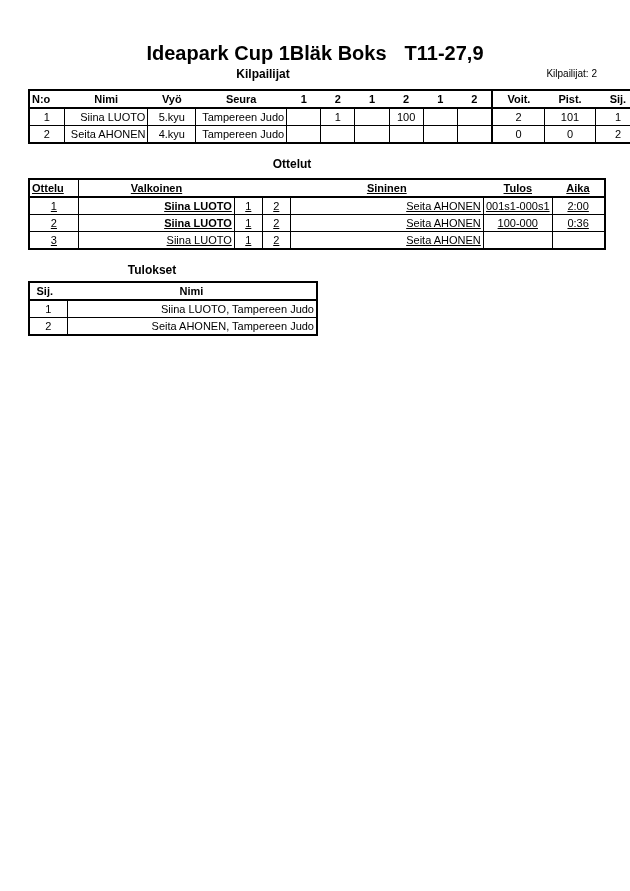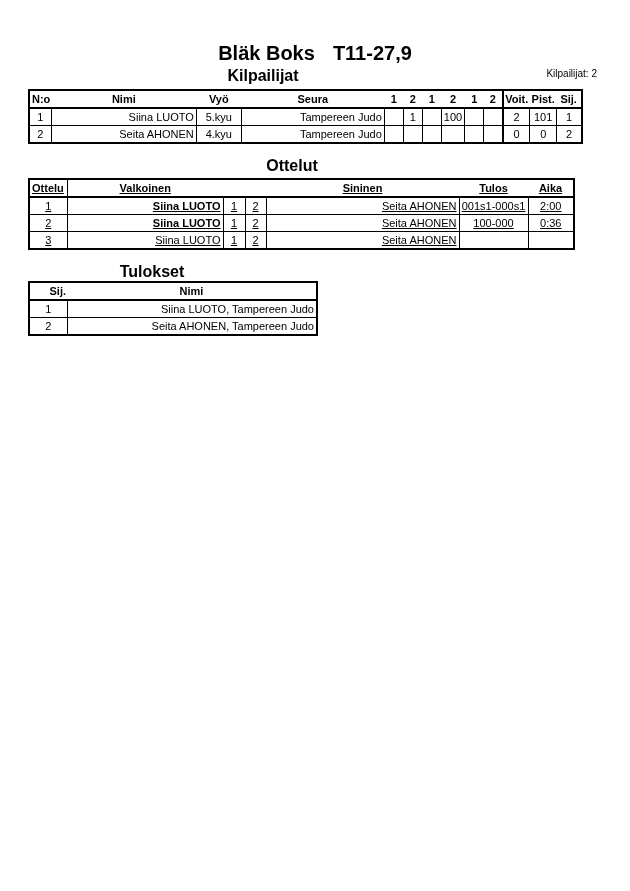--- a/index.html
+++ b/index.html
@@ -10,55 +10,56 @@
   .title {
     position:absolute; top:42px; left:0; width:630px;
     display:flex; justify-content:center; align-items:baseline;
     font-size:20px; font-weight:bold; white-space:nowrap;
   }
   .title .seg-date { margin-left:17px; }
   .title .seg-venue { }
   .title .seg-cat { margin-left:18px; }
   .section-heading {
     position:absolute; transform:translateX(-50%);
-    font-size:16px; font-weight:bold; white-space:nowrap;
+    font-size:12px; font-weight:bold; white-space:nowrap;
   }
   .h-kilpailijat { left:263px; top:67px; }
   .h-ottelut    { left:292px; top:157px; }
   .h-tulokset   { left:152px; top:263px;text-align:right; }
   .count-label { position:absolute; top:68px; right:33px; font-size:10px; }
 
   table { border-collapse:collapse; table-layout:fixed; position:absolute; background:#fff; }
   .t1 { top:89px;  left:28px; }
   .t2 { top:178px; left:28px;text-decoration:underline; }
   .t3 { top:281px; left:28px; }
   table { border:2px solid #000; }
   th {
     border:0; border-bottom:2px solid #000;
-    font-size:11px; font-weight:bold; padding:0 1px; height:16px;
+    font-size:11px; font-weight:bold; padding:0 14px; height:16px;
     white-space:nowrap; overflow:hidden;
   }
   td {
     border:1px solid #000; font-size:11px; padding:0 2px; height:16px;
     white-space:nowrap; overflow:hidden;
   }
   tr { height:17px; }
   .al { text-align:right; padding-left:6px; }
   .ac { text-align:center; }
   .hl { text-align:left; padding-left:2px; }
   .thick-left { border-left:2px solid #000;text-align:center; }
   .sep-right { border-right:1px solid #000; }
   .bold { font-weight:bold; }
 </style>
 </head>
 <body>
 
 <div class="page">
 
   <div class="title">
+    <span class="seg-event">Ideapark Cup 1</span>
     <span class="seg-venue">Bläk Boks</span>
     <span class="seg-cat">T11-27,9</span>
   </div>
 
   <div class="section-heading h-kilpailijat">Kilpailijat</div>
   <div class="count-label">Kilpailijat: 2</div>
 
   <table class="t1">
     <colgroup>
       <col style="width:20px">

